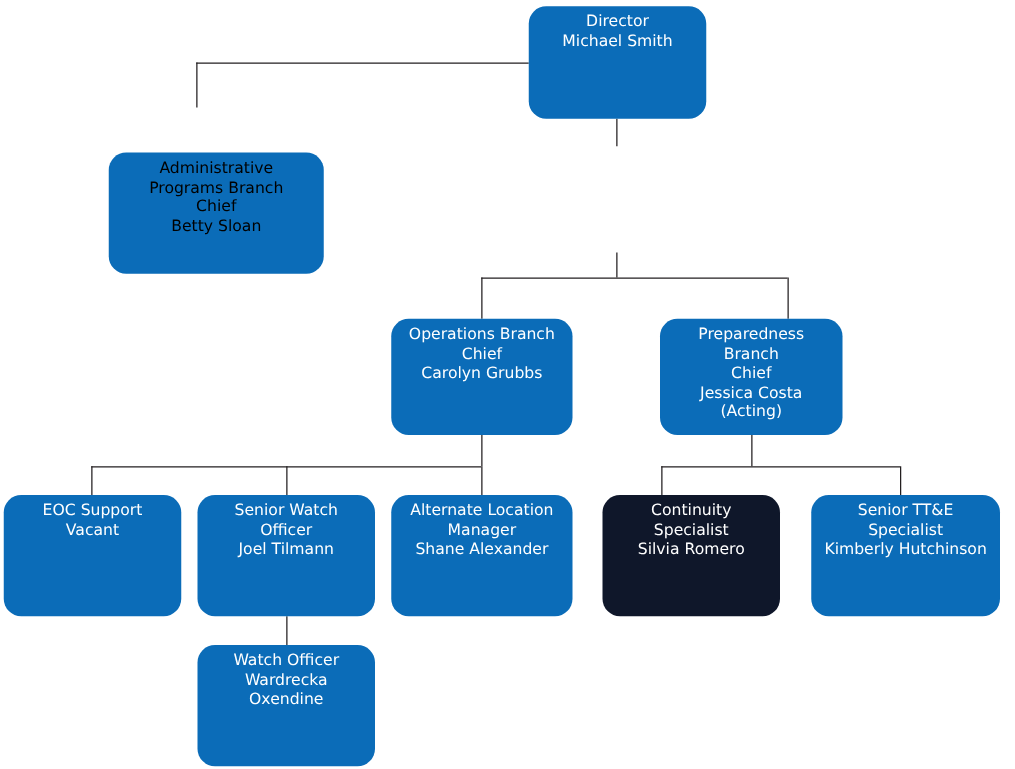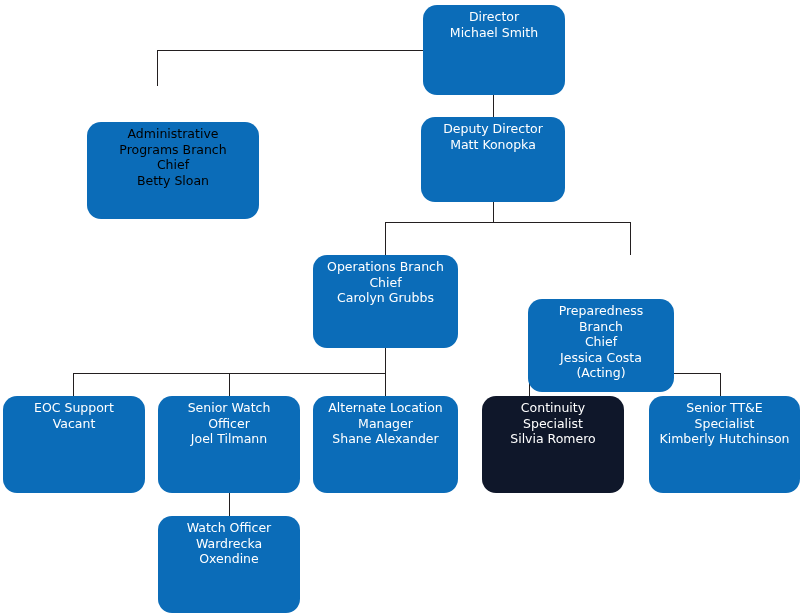--- a/index.html
+++ b/index.html
@@ -75,30 +75,26 @@
     <div class="org-box" style="left: 423px; top: 5px; width: 142px; height: 90px; background: rgb(11, 108, 184); color: rgb(255, 255, 255);">
       <span class="box-text">Director
 Michael Smith</span>
     </div>
     <div class="org-box" style="left: 87px; top: 86px; width: 172px; height: 97px; background: rgb(11, 108, 184); color: #000000; margin-top: 36px;">
       <span class="box-text">Administrative
 Programs Branch
 Chief
 Betty Sloan</span>
     </div>
-    <div class="org-box" style="left: 421px; top: 117px; width: 144px; height: 85px; background: rgb(11, 108, 184); color: rgb(255, 255, 255);">
-      <span class="box-text">Deputy Director
-Matt Konopka</span>
-    </div>
     <div class="org-box" style="left: 313px; top: 255px; width: 145px; height: 93px; background: rgb(11, 108, 184); color: rgb(255, 255, 255);">
       <span class="box-text">Operations Branch
 Chief
 Carolyn Grubbs</span>
     </div>
-    <div class="org-box" style="left: 528px; top: 255px; width: 146px; height: 93px; background: rgb(11, 108, 184); color: rgb(255, 255, 255); margin-top: 44px;">
+    <div class="org-box" style="left: 528px; top: 255px; width: 146px; height: 93px; background: rgb(11, 108, 184); color: rgb(255, 255, 255);">
       <span class="box-text">Preparedness Branch
 Chief
 Jessica Costa
 (Acting)</span>
     </div>
     <div class="org-box" style="left: 3px; top: 396px; width: 142px; height: 97px; background: rgb(11, 108, 184); color: rgb(255, 255, 255);">
       <span class="box-text">EOC Support
 Vacant</span>
     </div>
     <div class="org-box" style="left: 158px; top: 396px; width: 142px; height: 97px; background: rgb(11, 108, 184); color: rgb(255, 255, 255);">

